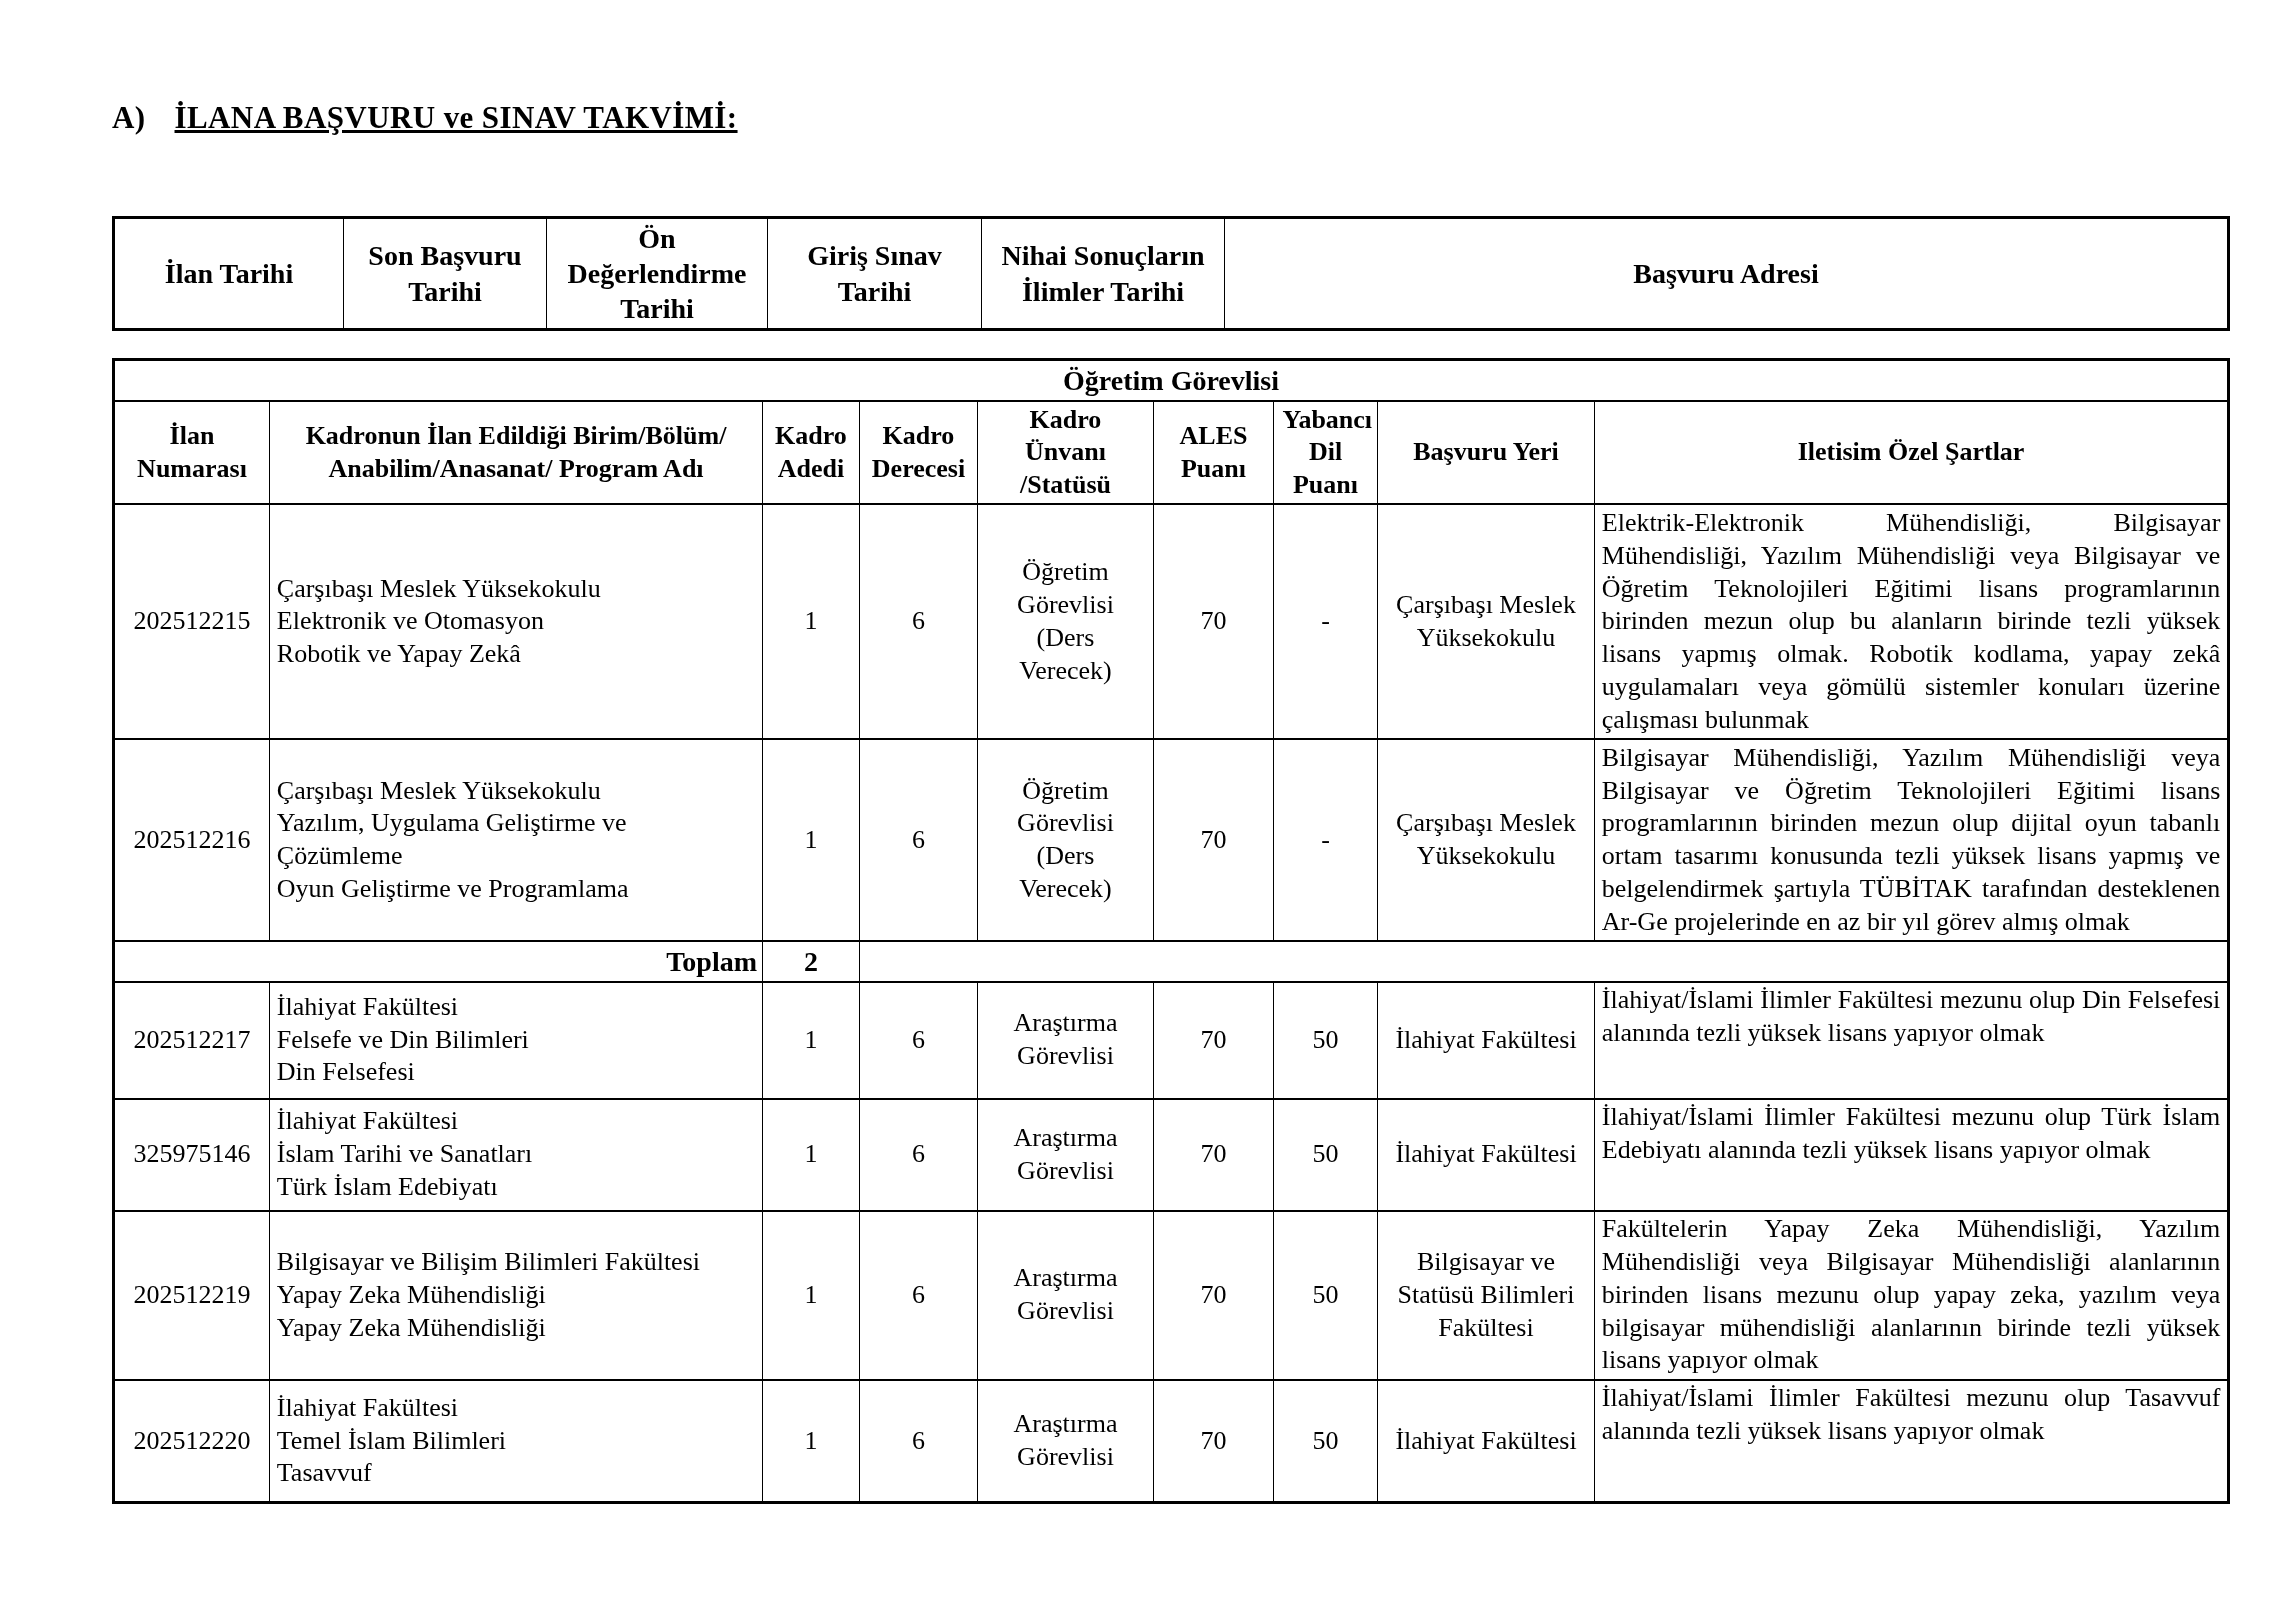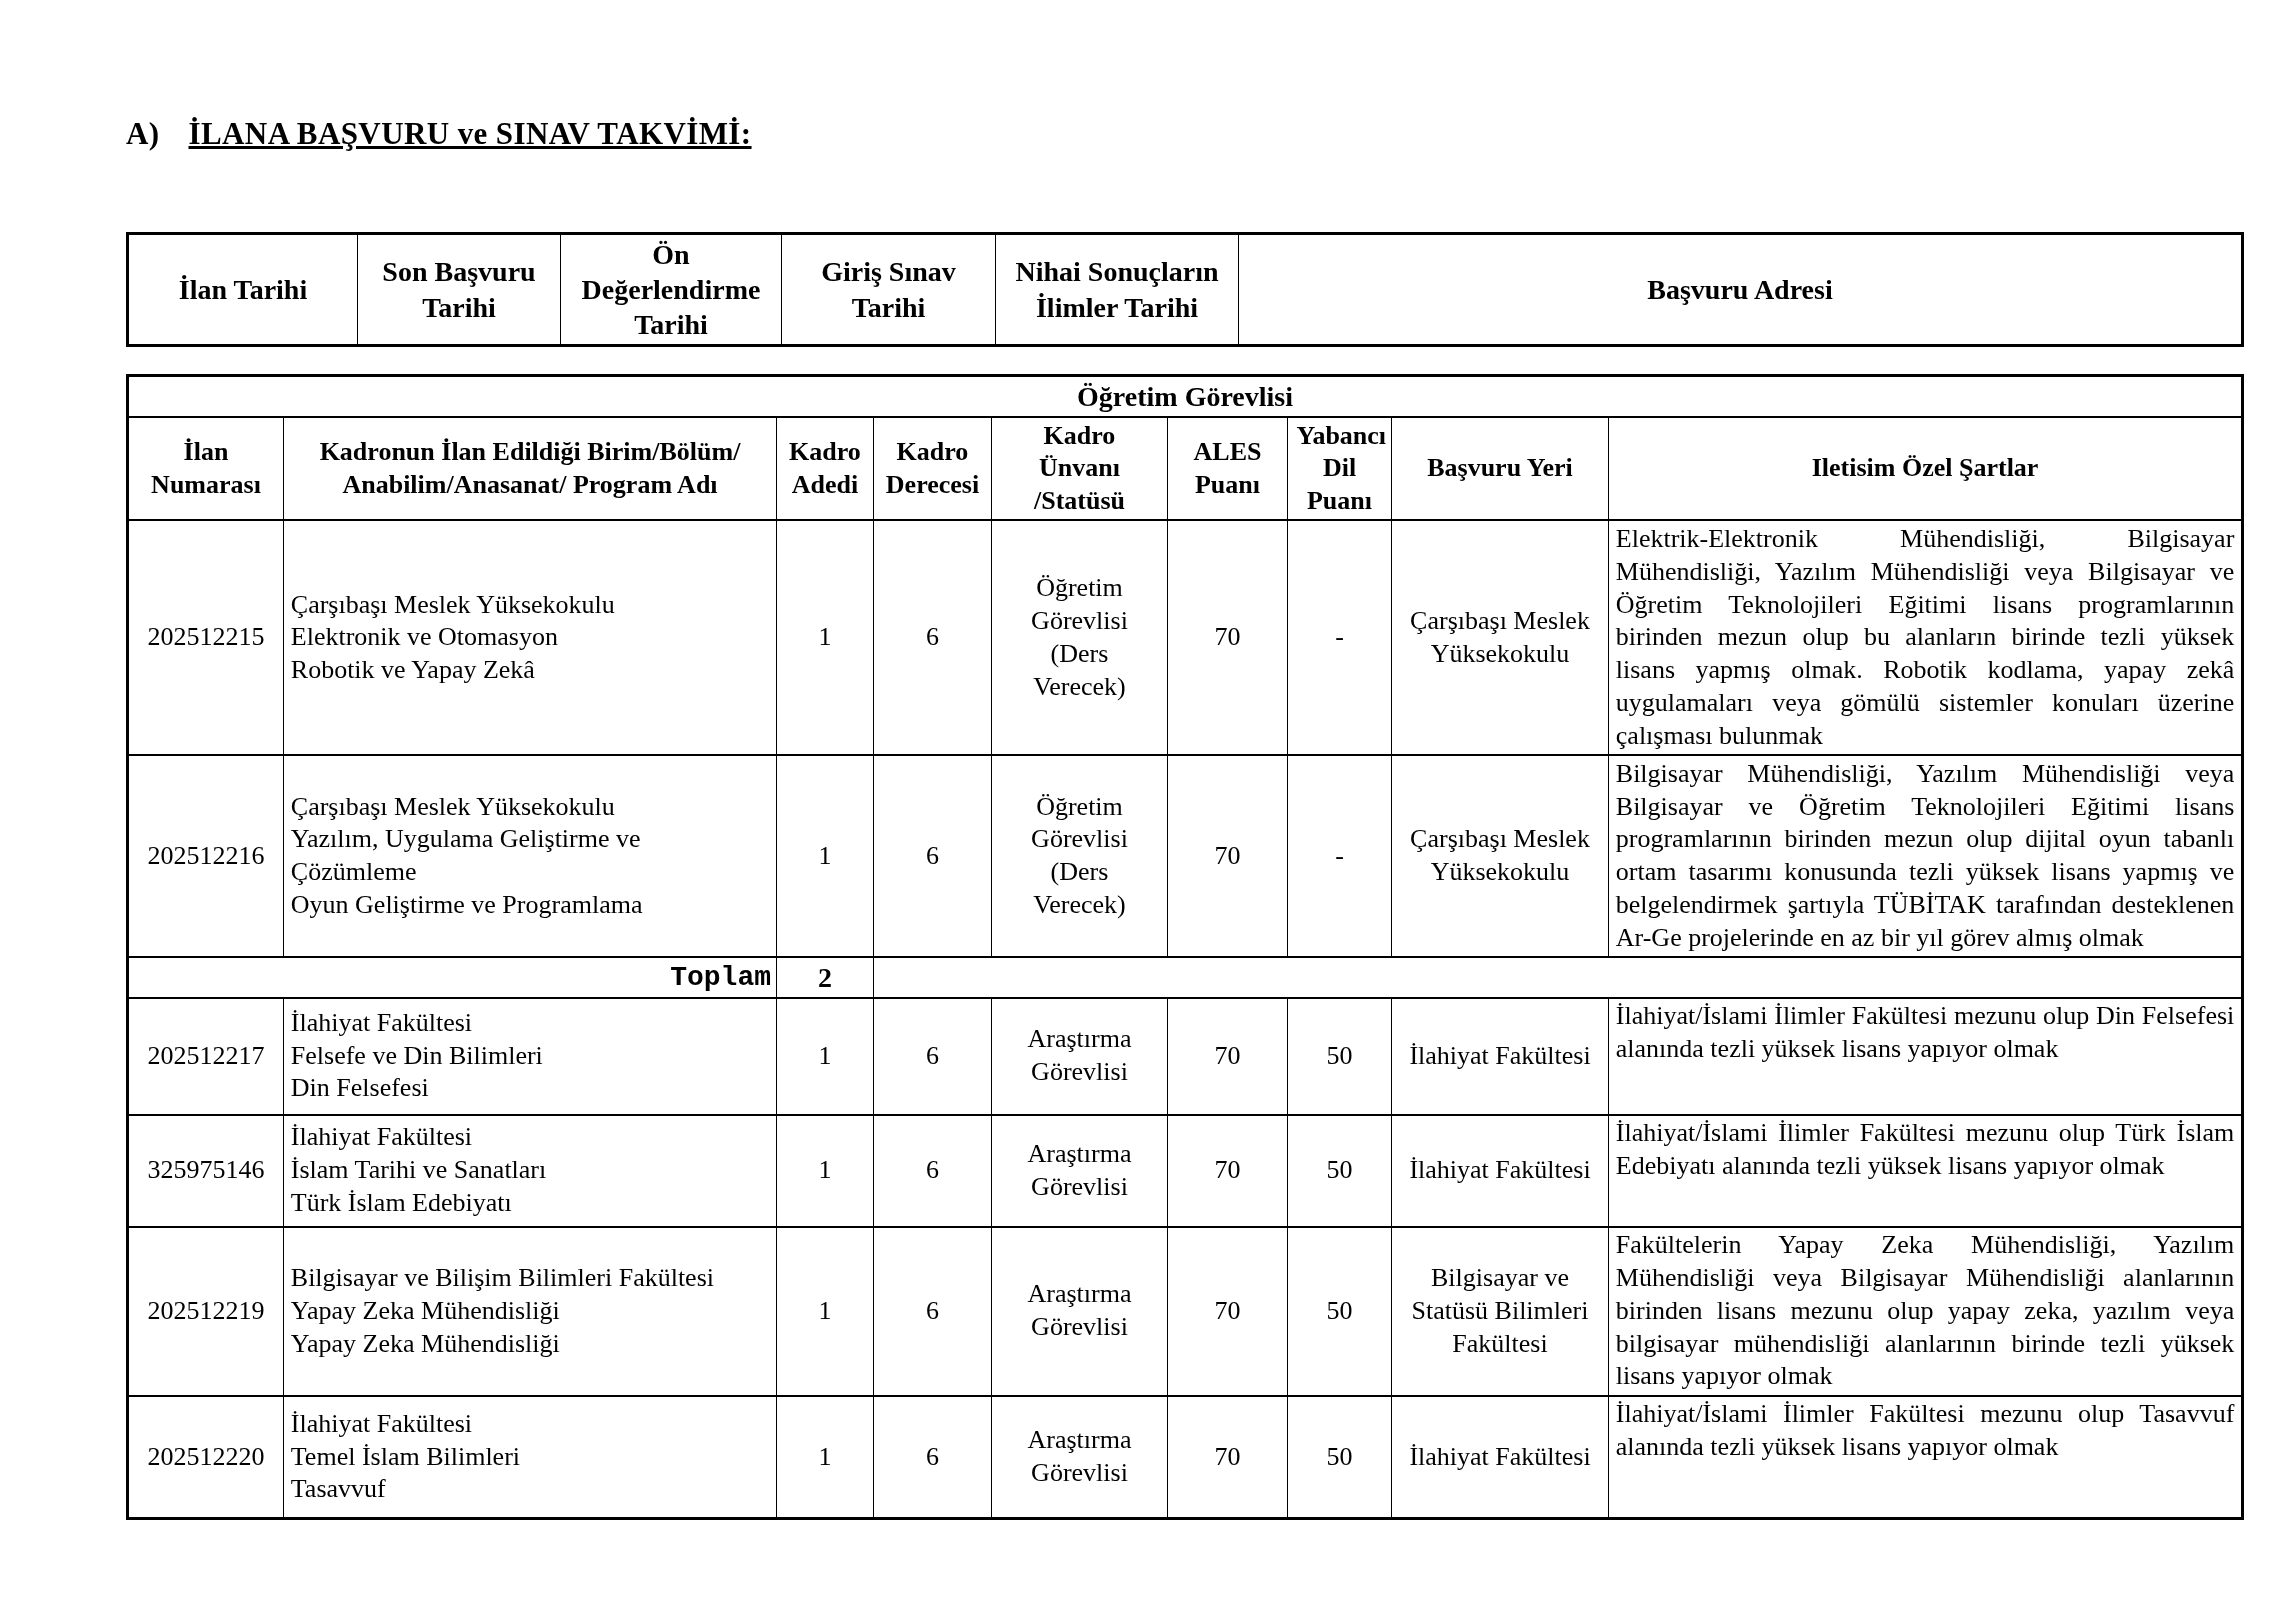--- a/index.html
+++ b/index.html
@@ -7,24 +7,23 @@
     padding: 0;
     width: 2295px;
     height: 1623px;
     background: #ffffff;
     font-family: "Liberation Serif", "DejaVu Serif", serif;
     color: #000000;
     overflow: hidden;
   }
   .content {
     position: absolute;
-    left: 126px;
+    left: 112px;
     top: 100px;
     width: 2115px;
-    margin-top: 16px;
   }
   
   .doc-heading {
     font-size: 31px;
     font-weight: bold;
     letter-spacing: 0.4px;
   }
   .doc-heading .prefix { margin-right: 29px; }
   .doc-heading .title { text-decoration: underline; }
 
@@ -166,21 +165,21 @@
 (Ders
 Verecek)</td>
       <td class="c">70</td>
       <td class="c">-</td>
       <td class="c pre">Çarşıbaşı Meslek
 Yüksekokulu</td>
       <td class="sart">Bilgisayar Mühendisliği, Yazılım Mühendisliği veya Bilgisayar ve Öğretim Teknolojileri Eğitimi lisans programlarının birinden mezun olup dijital oyun tabanlı ortam tasarımı konusunda tezli yüksek lisans yapmış ve belgelendirmek şartıyla TÜBİTAK tarafından desteklenen Ar-Ge projelerinde en az bir yıl görev almış olmak</td>
     </tr>
 
     <tr style="height:37px">
-      <td colspan="2" class="right bold" style="font-size:28px; padding-right:5px;font-family:Liberation Mono, monospace;">Toplam</td>
+      <td colspan="2" class="right bold" style="font-size:28px; padding-right:5px;">Toplam</td>
       <td class="c bold" style="font-size:28px;">2</td>
       <td colspan="6"></td>
     </tr>
 
 
     <tr style="height:117px">
       <td class="c">202512217</td>
       <td class="unit pre">İlahiyat Fakültesi
 Felsefe ve Din Bilimleri
 Din Felsefesi</td>

